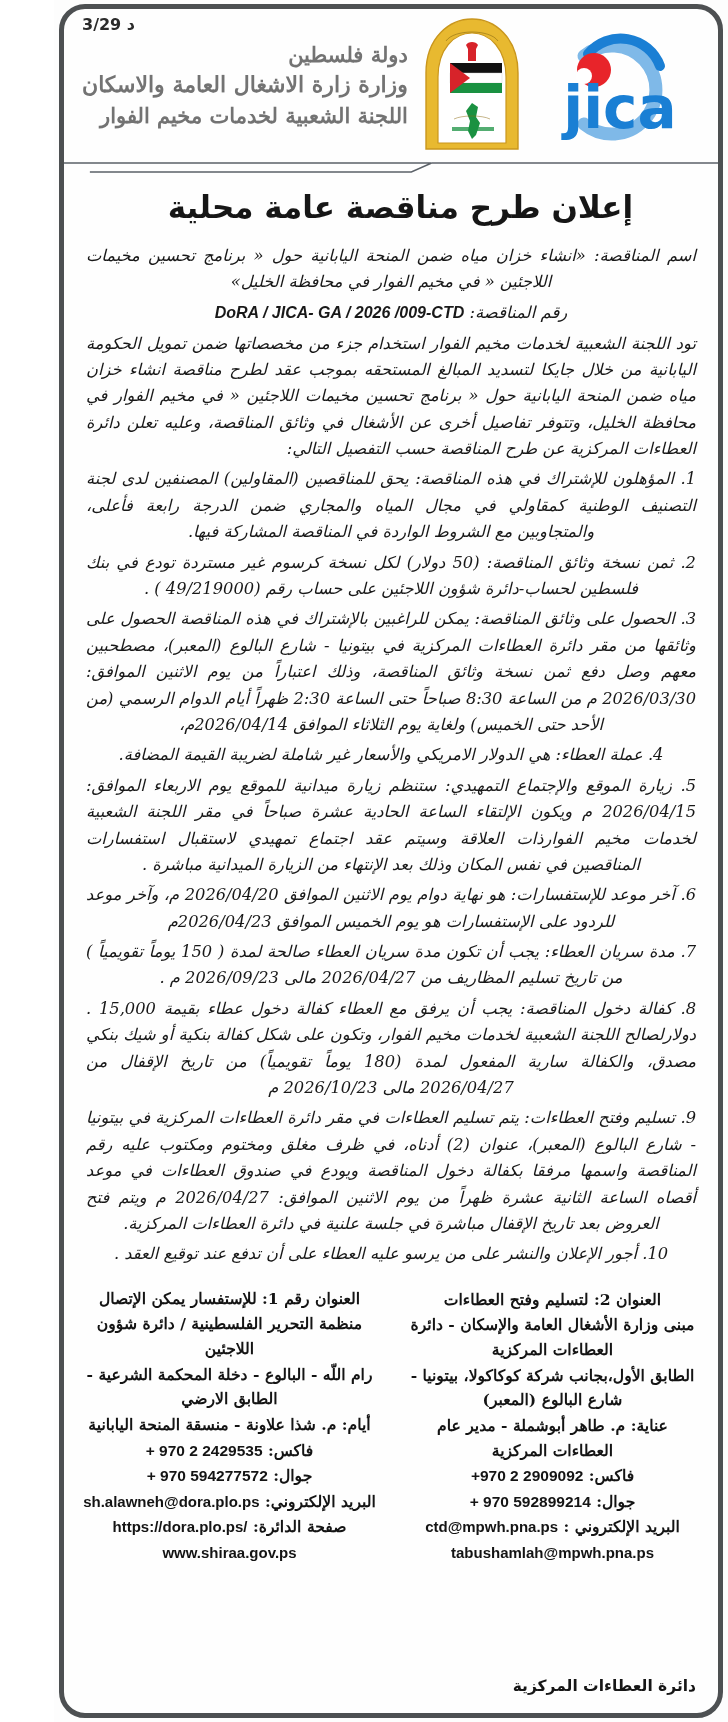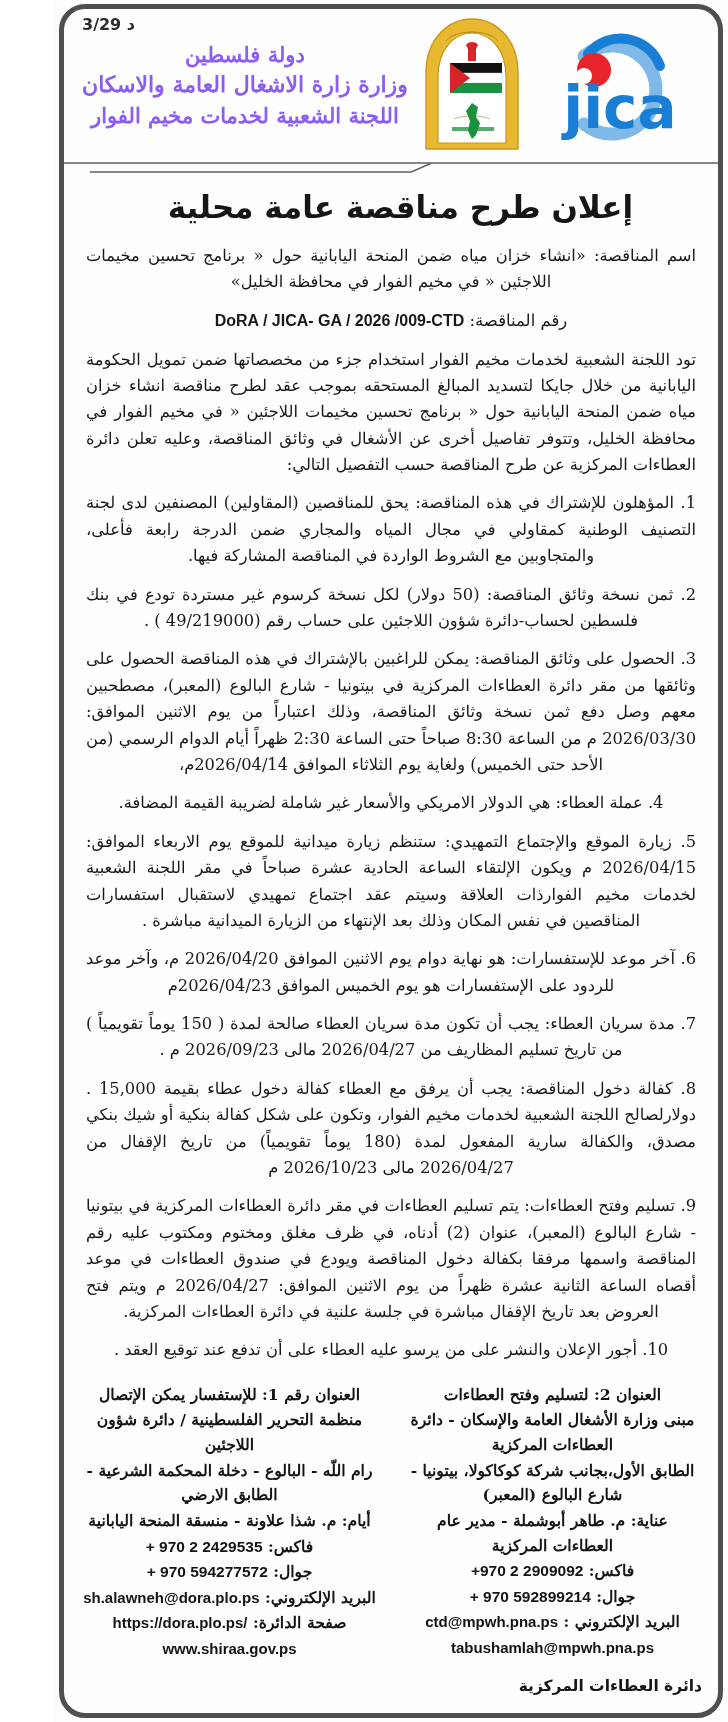--- a/index.html
+++ b/index.html
@@ -63,24 +63,24 @@
     position: relative;
     height: 152px;
     display: flex;
     flex-direction: row-reverse;
     align-items: center;
     padding: 0 14px 0 8px;
     box-sizing: border-box;
   }
   .header-text {
     flex: 1 1 auto;
-    text-align: center;
+    text-align: right;
     padding-right: 4px;
     padding-left: 10px;
-    color: #8b5cf6;
+    color: #737373;
   }
   .header-text .line {
     font-size: 21px;
     line-height: 1.42;
     font-weight: 600;
     white-space: nowrap;
     font-family: "DejaVu Serif", "Liberation Serif", serif;
   }
   .header-text .l1 { font-size: 21px; }
   .header-text .l2 { font-size: 22px; }
@@ -130,23 +130,24 @@
   
   .body {
     padding: 0 22px 0 22px;
     color: #181818;
     font-size: 16.3px;
     line-height: 1.62;
     text-align: justify;
     font-family: "DejaVu Serif", "Liberation Serif", serif;
   }
   .body p {
-    margin: 12px 0 3px 0;
+    margin: 4px 0 3px 0;
     text-align: justify;
     text-align-last: center;
+    font-style: italic;
   }
   .body p.flow {
     text-align-last: auto;
   }
   .body .tender-name { text-align-last: center; }
   .num-line { text-align-last: auto; }
 
   .tender-no {
     text-align: center;
     margin: 4px 0 6px 0;
@@ -160,21 +161,21 @@
     font-weight: 700;
     font-size: 16px;
   }
 
   
   .contacts {
     display: flex;
     flex-direction: row-reverse;
     padding: 16px 18px 0 18px;
     gap: 28px;
-    align-items: flex-start;
+    align-items: flex-end;
   }
   .contact-col {
     flex: 1 1 50%;
     font-size: 15.6px;
     line-height: 1.58;
     color: #141414;
     text-align: center;
     font-family: "DejaVu Serif", "Liberation Serif", serif;
   }
   .contact-col .row { margin-bottom: 1px; font-weight: bold; }
@@ -190,21 +191,21 @@
     direction: ltr;
     unicode-bidi: isolate;
     display: inline-block;
     font-family: "Liberation Sans", sans-serif;
     font-size: 15px;
   }
 
   .footer-dept {
     position: absolute;
     bottom: 18px;
-    right: 16px;
+    right: 22px;
     font-size: 15.5px;
     font-weight: 700;
     color: #161616;
     font-family: "DejaVu Sans", "Liberation Sans", sans-serif;
   }
 </style>
 </head>
 <body>
 
 <div class="page">

